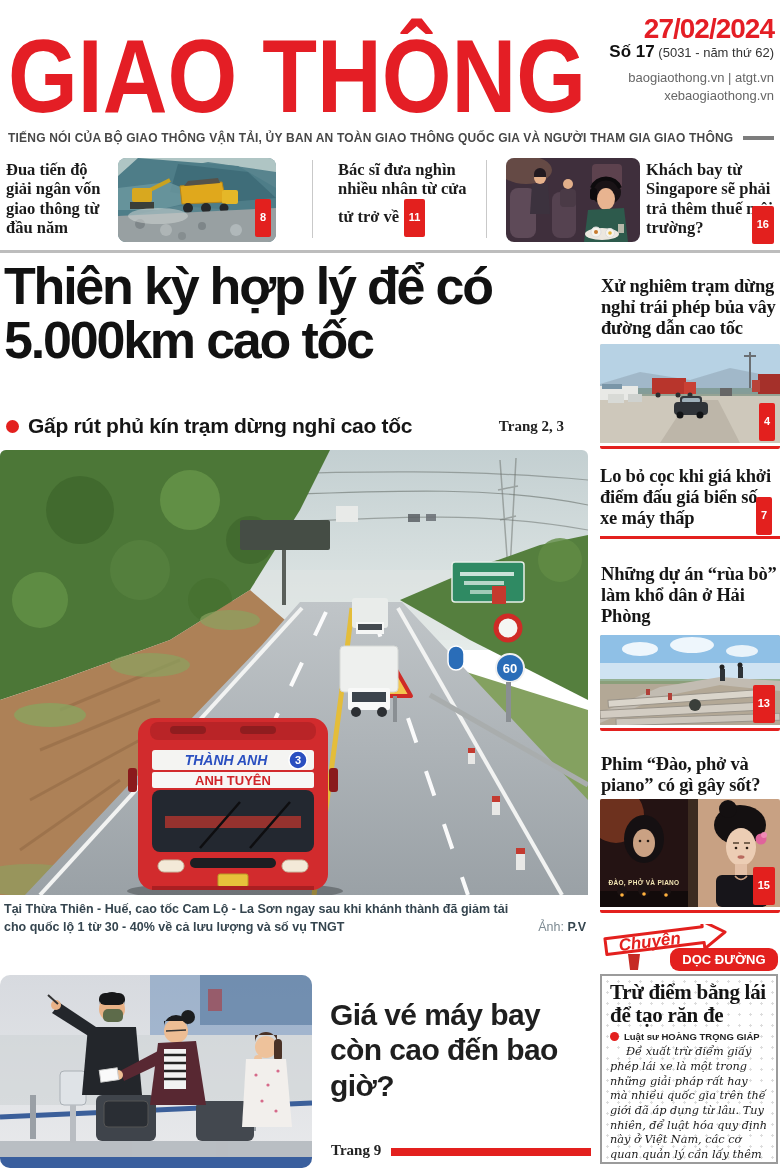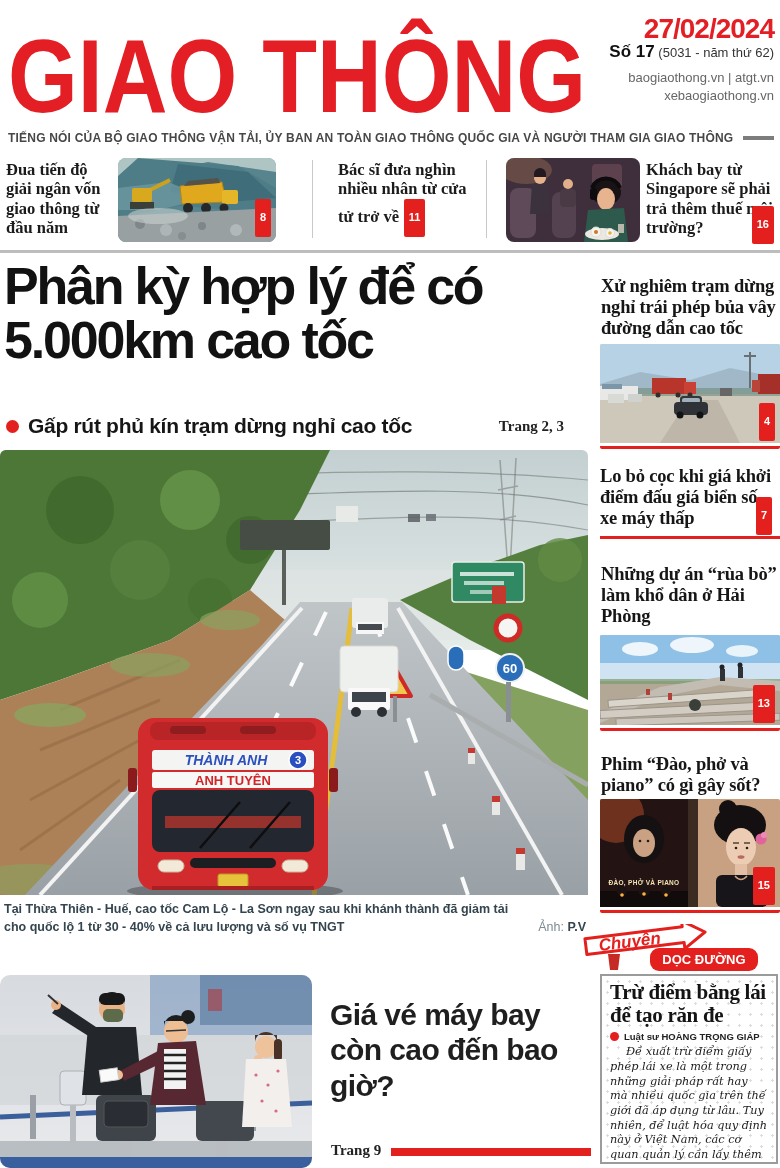--- a/index.html
+++ b/index.html
@@ -39,21 +39,21 @@
   .credit{position:absolute;right:0;top:18px;font-weight:normal;color:#7d8a92;}
   .credit b{color:#35454f;}
   
   .sb-title{position:absolute;left:601px;width:178px;font-family:"Liberation Serif",serif;
             font-weight:bold;font-size:18.5px;line-height:1.14;color:#161616;letter-spacing:-.2px;}
   .sb-img{position:absolute;left:600px;width:180px;border-bottom:3px solid #e3201e;overflow:hidden;
           border-radius:2px;}
   .a2-box{position:absolute;left:600px;top:466px;width:180px;height:70px;border-bottom:3px solid #e3201e;}
   .a2-badge{position:absolute;right:8px;bottom:1px;}
   
-  .ribbon{position:absolute;left:580px;top:924px;width:180px;height:50px;}
+  .ribbon{position:absolute;left:600px;top:924px;width:180px;height:50px;}
   .colbox{position:absolute;left:600px;top:974px;width:178px;height:190px;box-sizing:border-box;
           border:2px solid #9b9b9b;background:#fff;
           background-image:radial-gradient(#dcdcdc 1.2px,transparent 1.3px);background-size:11px 11px;
           padding:5px 8px 4px 8px;overflow:hidden;}
   .colbox-title{font-family:"Liberation Serif",serif;font-weight:bold;font-size:21px;line-height:1.1;
                 color:#141414;letter-spacing:-.3px;}
   .colbox-byline{display:flex;align-items:center;margin-top:4px;}
   .byline-dot{width:9px;height:9px;border-radius:50%;background:#e3201e;margin-right:5px;flex:none;}
   .byline-text{font-size:9.5px;font-weight:bold;color:#222;}
   .colbox-body{margin-top:3px;font-family:"DejaVu Serif",serif;font-style:italic;font-size:11.3px;
@@ -158,21 +158,21 @@
       <rect x="112" y="66" width="6" height="9" fill="#d9cfc2" opacity=".8"></rect>
     </svg>
   </div>
   <div class="abs" style="left:646px;top:160px;width:130px;height:84px;">
     <span class="teaser-title">Khách bay từ Singapore sẽ phải trả thêm thuế môi trường?</span>
     <span class="badge" style="position:absolute;right:2px;bottom:0;">16</span>
   </div>
 
   <div class="hrule"></div>
 
-  <div class="lead-headline">Phân kỳ hợp lý để có 5.000km cao tốc</div>
+  <div class="lead-headline">Thiên kỳ hợp lý để có 5.000km cao tốc</div>
   <div class="lead-subrow">
     <span class="red-dot"></span>
     <span class="lead-sub">Gấp rút phủ kín trạm dừng nghỉ cao tốc</span>
     <span class="lead-pageref">Trang 2, 3</span>
   </div>
 
   <div class="main-photo">
     <svg width="588" height="445" viewBox="0 0 588 445">
       <defs>
         <linearGradient id="sky" x1="0" y1="0" x2="0" y2="1">

